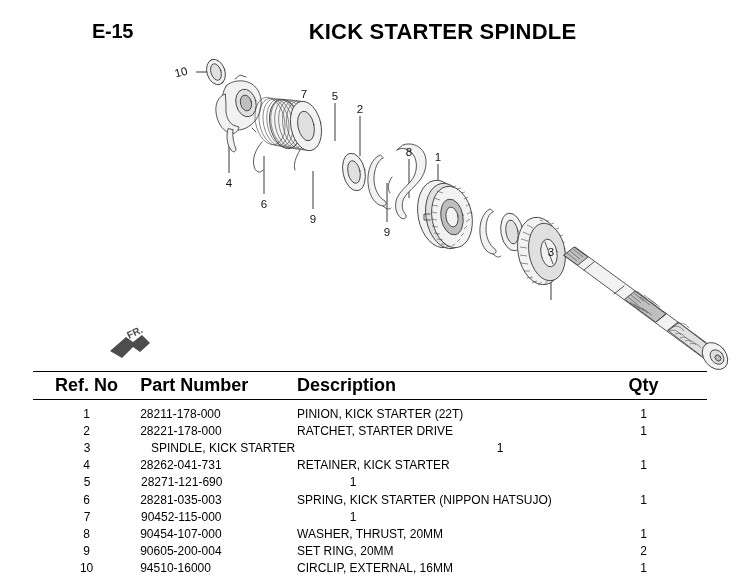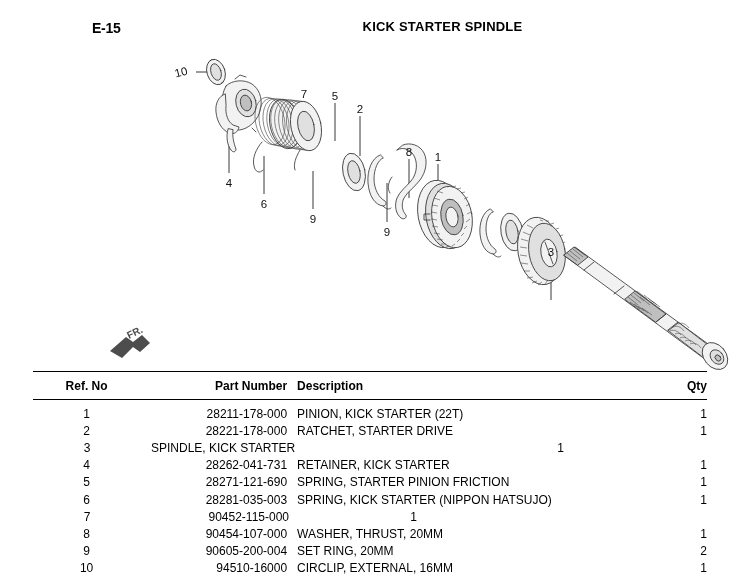--- a/index.html
+++ b/index.html
@@ -21,33 +21,33 @@
   #page-header {
     position: absolute;
     left: 0; top: 0;
     width: 745px;
     height: 52px;
   }
   #section-code {
     position: absolute;
     left: 92px;
     top: 20px;
-    font-size: 14px;
+    font-size: 20px;
     font-weight: bold;
     letter-spacing: -0.3px;
   }
   #page-title {
     position: absolute;
     left: 0;
     top: 19px;
     width: 745px;
     text-align: center;
     padding-left: 140px;
     box-sizing: border-box;
-    font-size: 13px;
+    font-size: 22px;
     font-weight: bold;
     letter-spacing: 0.2px;
   }
 
   
   #diagram-area {
     position: absolute;
     left: 0;
     top: 46px;
     width: 745px;
@@ -99,32 +99,32 @@
     border: none;
     border-top: 1.2px solid #000000;
     margin: 0;
     height: 0;
   }
   #table-head-row {
     display: flex;
     height: 27px;
     align-items: center;
     font-weight: bold;
-    font-size: 12px;
+    font-size: 18px;
   }
   .parts-row {
     display: flex;
     height: 17.2px;
     align-items: center;
     font-size: 12px;
   }
   .col-ref   { width: 108px; text-align: center; }
-  .col-part  { width: 148px; text-align: right; }
+  .col-part  { width: 148px; text-align: left; }
   .col-desc  { width: 285px; text-align: left; padding-left: 10px; }
-  .col-qty   { width: 128px; text-align: right; }
+  .col-qty   { width: 128px; text-align: center; }
   #table-head-row .col-desc { padding-left: 10px; }
   #parts-rows { padding-top: 5px; }
 </style>
 </head>
 <body>
 
 <div id="page-header">
   <div id="section-code">E-15</div>
   <div id="page-title">KICK STARTER SPINDLE</div>
 </div>
@@ -350,21 +350,20 @@
       </div>
       <div class="parts-row">
         <div class="col-ref">4</div>
         <div class="col-part">28262-041-731</div>
         <div class="col-desc">RETAINER, KICK STARTER</div>
         <div class="col-qty">1</div>
       </div>
       <div class="parts-row">
         <div class="col-ref">5</div>
         <div class="col-part">28271-121-690</div>
-        <div class="col-desc">SPRING, STARTER PINION FRICTION</div>
         <div class="col-qty">1</div>
       </div>
       <div class="parts-row">
         <div class="col-ref">6</div>
         <div class="col-part">28281-035-003</div>
         <div class="col-desc">SPRING, KICK STARTER (NIPPON HATSUJO)</div>
         <div class="col-qty">1</div>
       </div>
       <div class="parts-row">
         <div class="col-ref">7</div>

